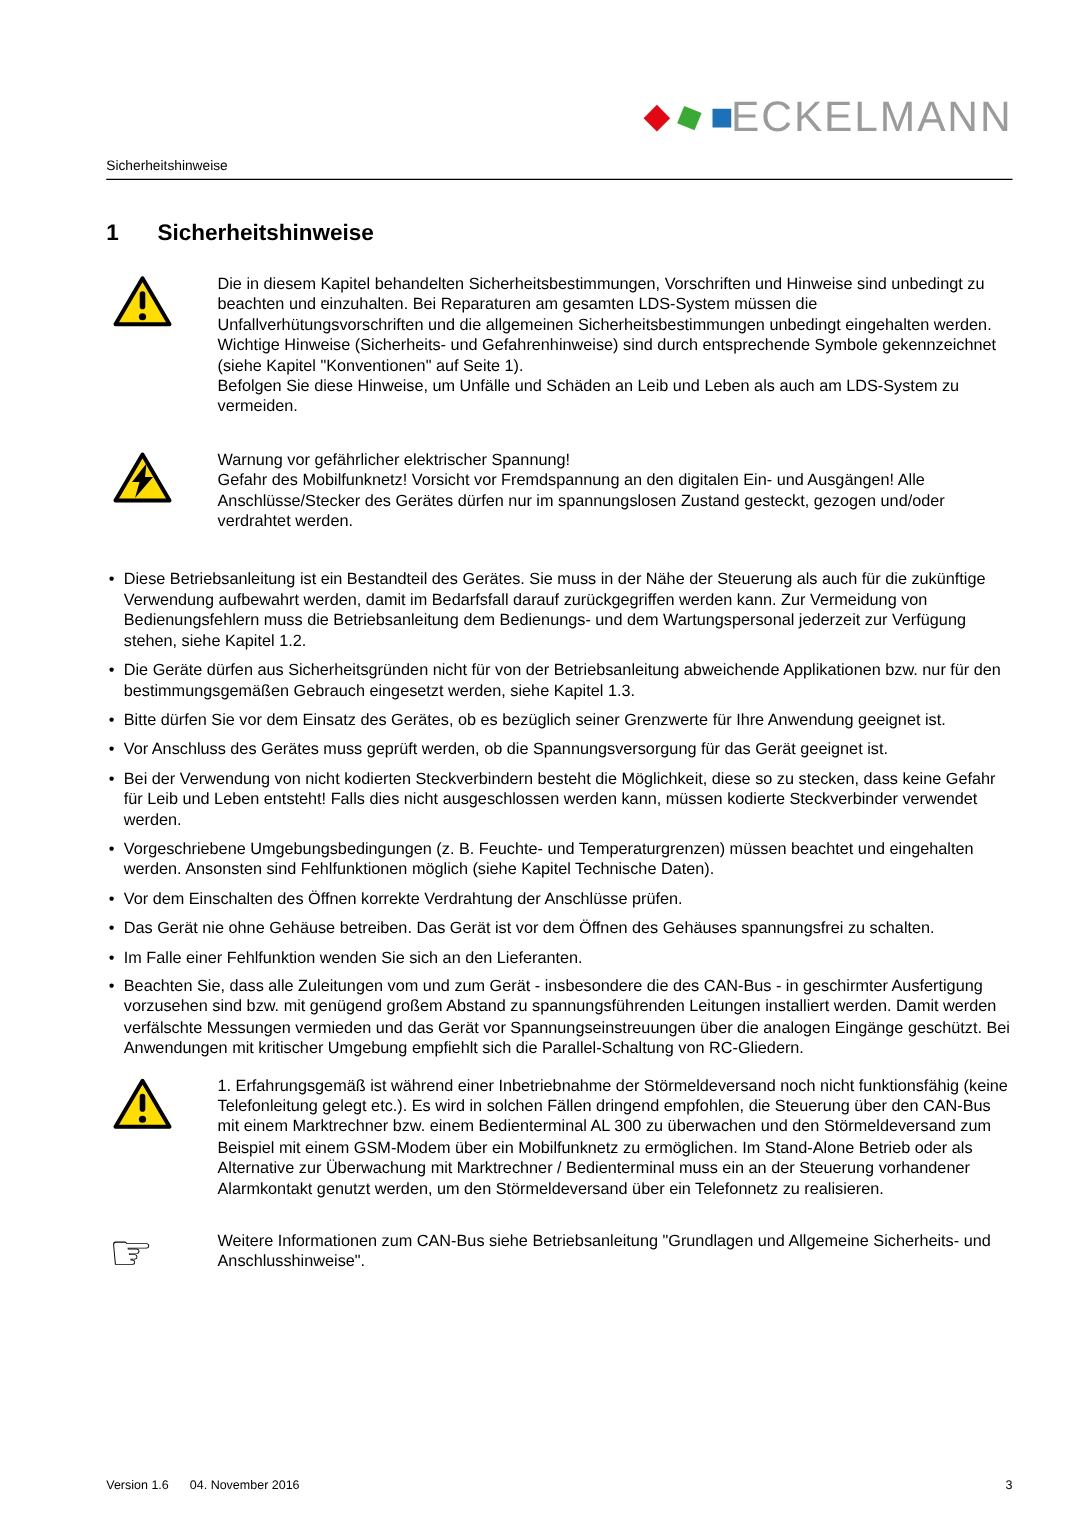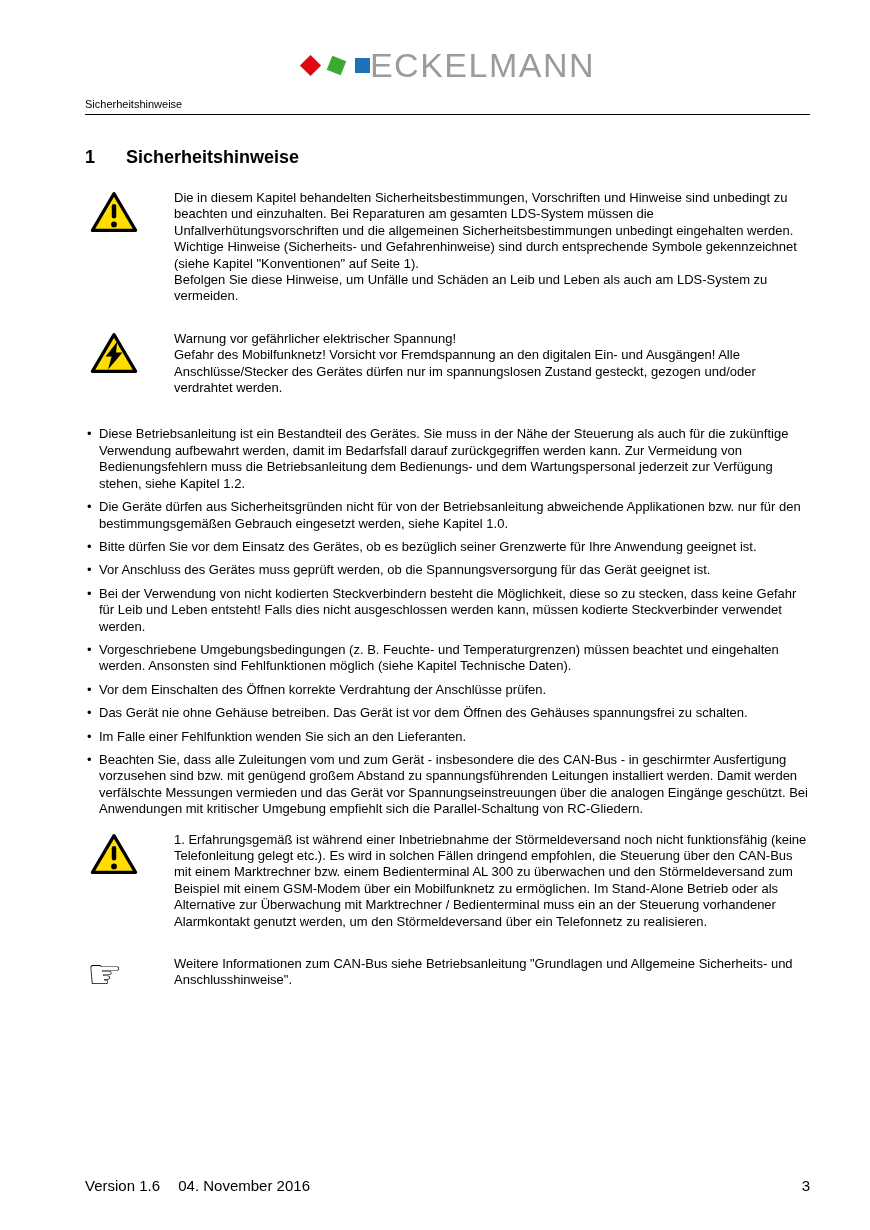--- a/index.html
+++ b/index.html
@@ -5,21 +5,21 @@
 <style>
   html,body { margin:0; padding:0; background:#e8e8e8; }
   .page {
     width:870px; height:1230px; margin:0 auto; background:#ffffff;
     position:relative; overflow:hidden; color:#000;
     font-family:"Liberation Sans", sans-serif;
   }
   .content { padding:48px 60px 0 85px; }
 
   
-  .header-row { display:flex; justify-content:center; align-items:flex-start; }
+  .header-row { display:flex; justify-content:flex-end; align-items:flex-start;margin-top:29px; }
   .logo { display:flex; gap:11px; padding-top:10px; padding-left:3px; }
   .logo-shape { width:15px; height:15px; display:inline-block; }
   .shape-red  { background:#e30613; transform:rotate(45deg); }
   .shape-green{ background:#3aaa35; transform:rotate(22deg); }
   .shape-blue { background:#1d71b8; }
   .brand { font-size:34px; line-height:1; color:#9b9b9b; letter-spacing:1.5px; font-weight:400; }
   .doc-label { font-size:11px; margin-top:16px; }
   .rule { border-bottom:1.6px solid #000; margin-top:4px; }
 
   
@@ -39,21 +39,21 @@
   .b, .bold { font-weight:normal; }
 
   
   .bullets { list-style:none; margin:30px 0 0 2px; padding:0; font-size:13px; line-height:16.4px; }
   .bullets li { display:flex; margin-bottom:7px; }
   .bullets .marker { width:12px; flex:none; }
   .bullets .li-text { flex:1; }
 
   
   .footer { position:absolute; left:85px; right:60px; bottom:36px;
-    display:flex; justify-content:space-between; font-size:15px; }
+    display:flex; justify-content:space-between; font-size:10px; }
   .footer .date { margin-left:14px; }
 </style>
 </head>
 <body>
 
 <div class="page">
   <div class="content">
 
     <div class="header-row">
       <div class="logo">
@@ -98,21 +98,21 @@
       </div>
     </div>
 
     <ul class="bullets">
       <li>
           <span class="marker">•</span>
           <span class="li-text"><span>Diese Betriebsanleitung ist ein Bestandteil des Gerätes. Sie </span><span class="b">muss</span><span> in der Nähe der Steuerung als auch für die zukünftige Verwendung aufbewahrt werden, damit im Bedarfsfall darauf zurückgegriffen werden kann. Zur Vermeidung von Bedienungsfehlern muss die Betriebsanleitung dem Bedienungs- und dem Wartungspersonal </span><span class="b">jederzeit</span><span> zur Verfügung stehen, siehe Kapitel 1.2.</span></span>
         </li>
       <li>
           <span class="marker">•</span>
-          <span class="li-text"><span>Die Geräte dürfen aus Sicherheitsgründen nicht für von der Betriebsanleitung abweichende Applikationen bzw. nur für den bestimmungsgemäßen Gebrauch eingesetzt werden, siehe Kapitel 1.0.</span></span>
+          <span class="li-text"><span>Die Geräte dürfen aus Sicherheitsgründen nicht für von der Betriebsanleitung abweichende Applikationen bzw. nur für den bestimmungsgemäßen Gebrauch eingesetzt werden, siehe Kapitel 1.3.</span></span>
         </li>
       <li>
           <span class="marker">•</span>
           <span class="li-text"><span>Bitte dürfen Sie vor dem Einsatz des Gerätes, ob es bezüglich seiner Grenzwerte für Ihre Anwendung geeignet ist.</span></span>
         </li>
       <li>
           <span class="marker">•</span>
           <span class="li-text"><span>Vor Anschluss des Gerätes muss geprüft werden, ob die Spannungsversorgung für das Gerät geeignet ist.</span></span>
         </li>
       <li>

